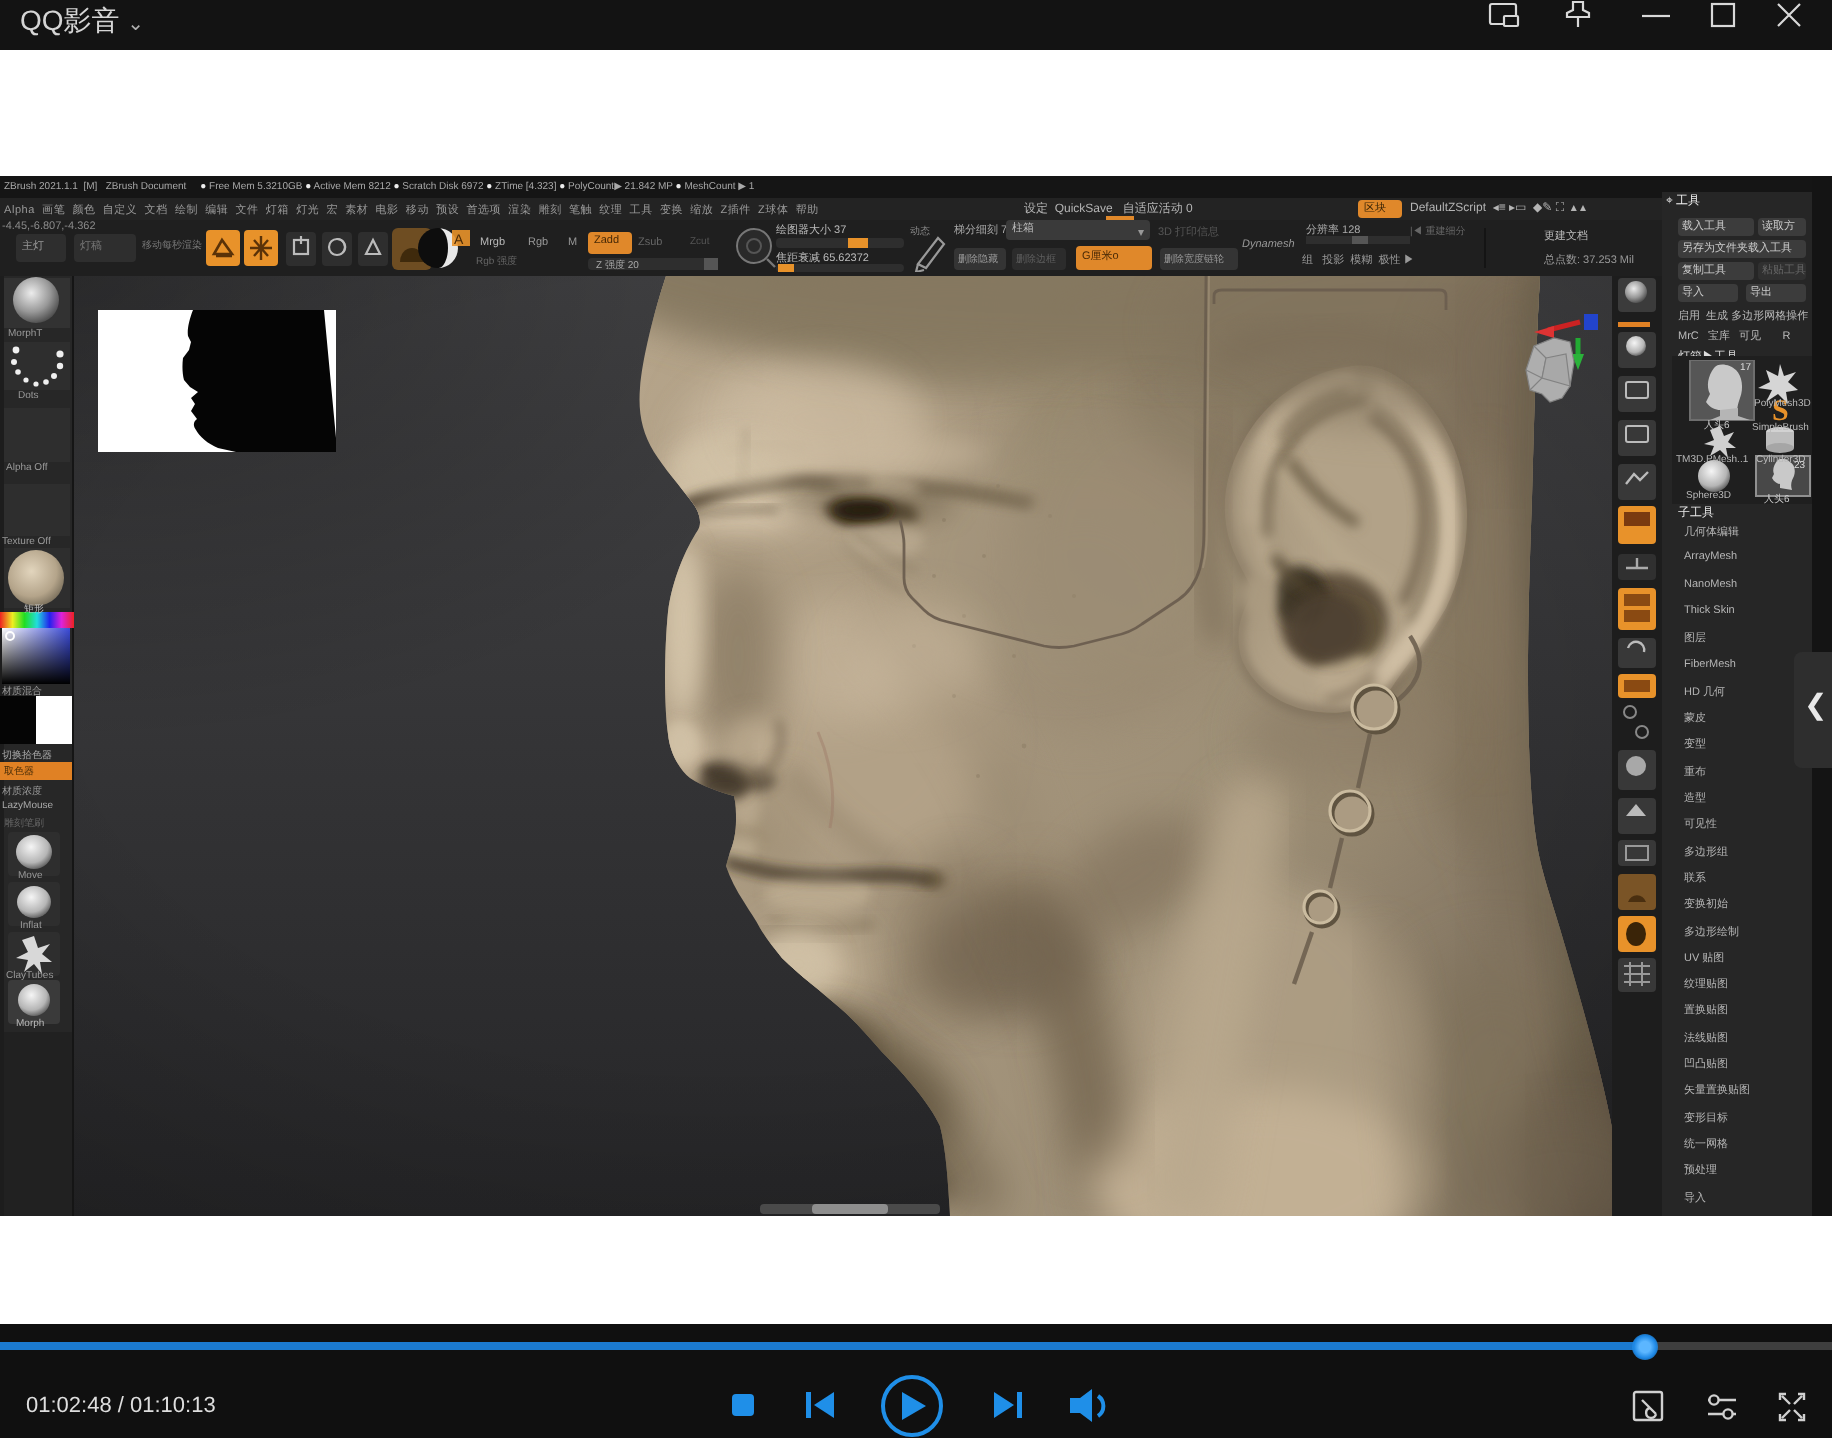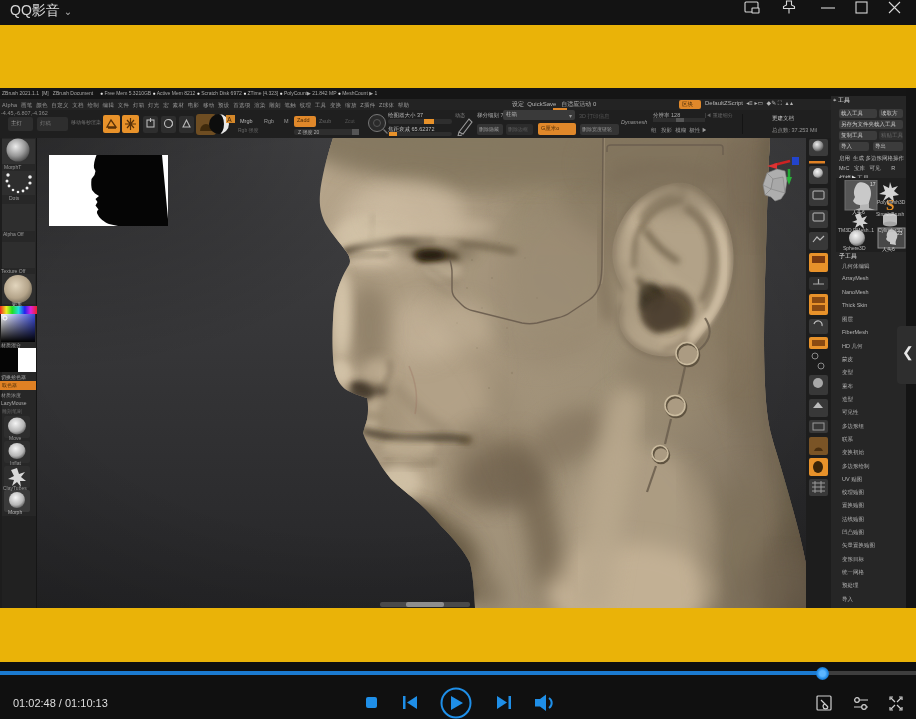--- a/index.html
+++ b/index.html
@@ -1,19 +1,19 @@
 <!DOCTYPE html>
 <html><head>
 <meta charset="utf-8">
 <style>
   * { margin:0; padding:0; box-sizing:border-box; }
   html,body { width:916px; height:719px; background:#000; overflow:hidden;
     font-family:"Liberation Sans", sans-serif; }
   .abs { position:absolute; }
-  #stage { position:relative; width:916px; height:719px; background:#eab308; }
+  #stage { position:relative; width:916px; height:719px; background:#ffffff; }
   .t { font-size:10px; white-space:nowrap; transform-origin:0 0; }
   .s5 { transform:scale(0.5); }
   .s55 { transform:scale(0.55); }
   .s6 { transform:scale(0.6); }
   .btn { background:#3c3c3c; border-radius:2px; color:#c8c8c8; overflow:hidden; }
   .obtn { background:#e0882a; border-radius:2px; color:#3a2507; overflow:hidden; }
 </style>
 </head>
 <body>
 <div id="stage">

